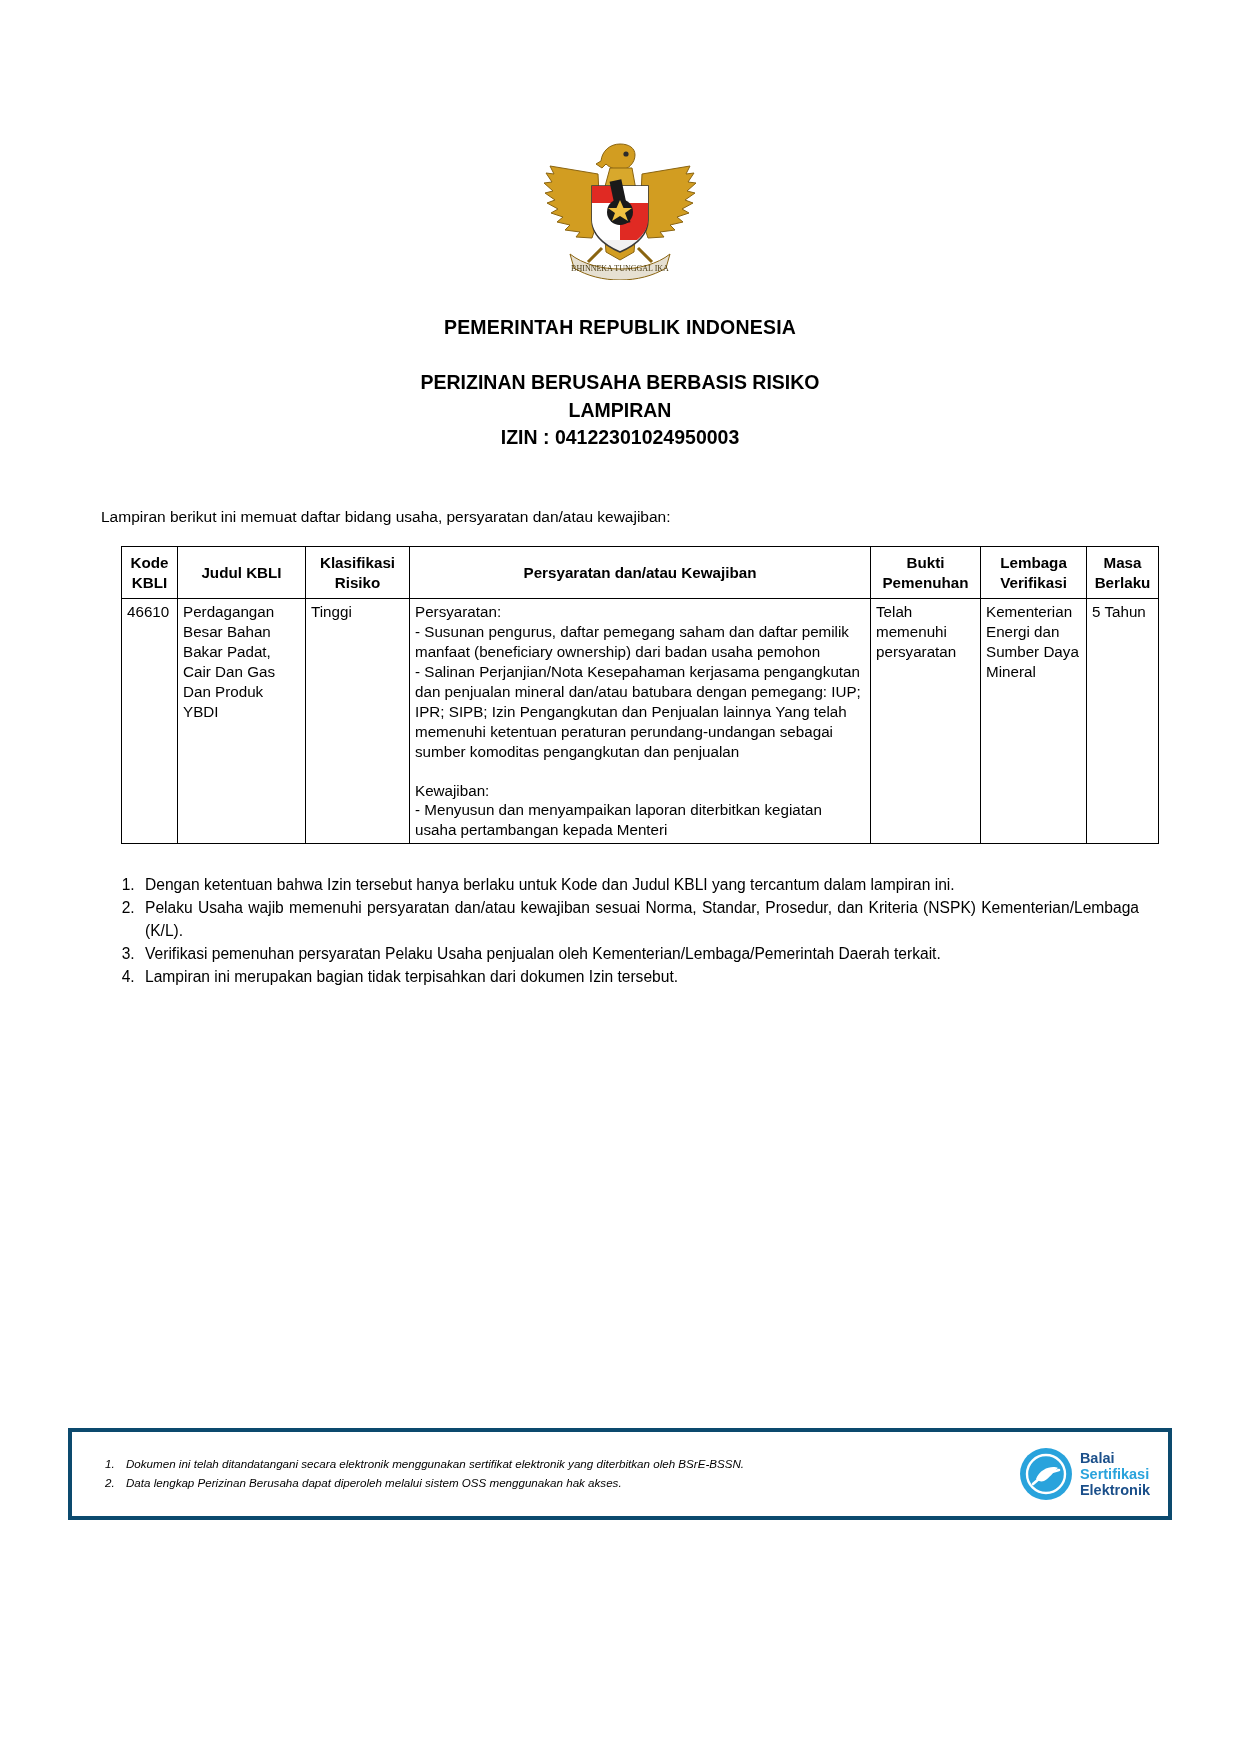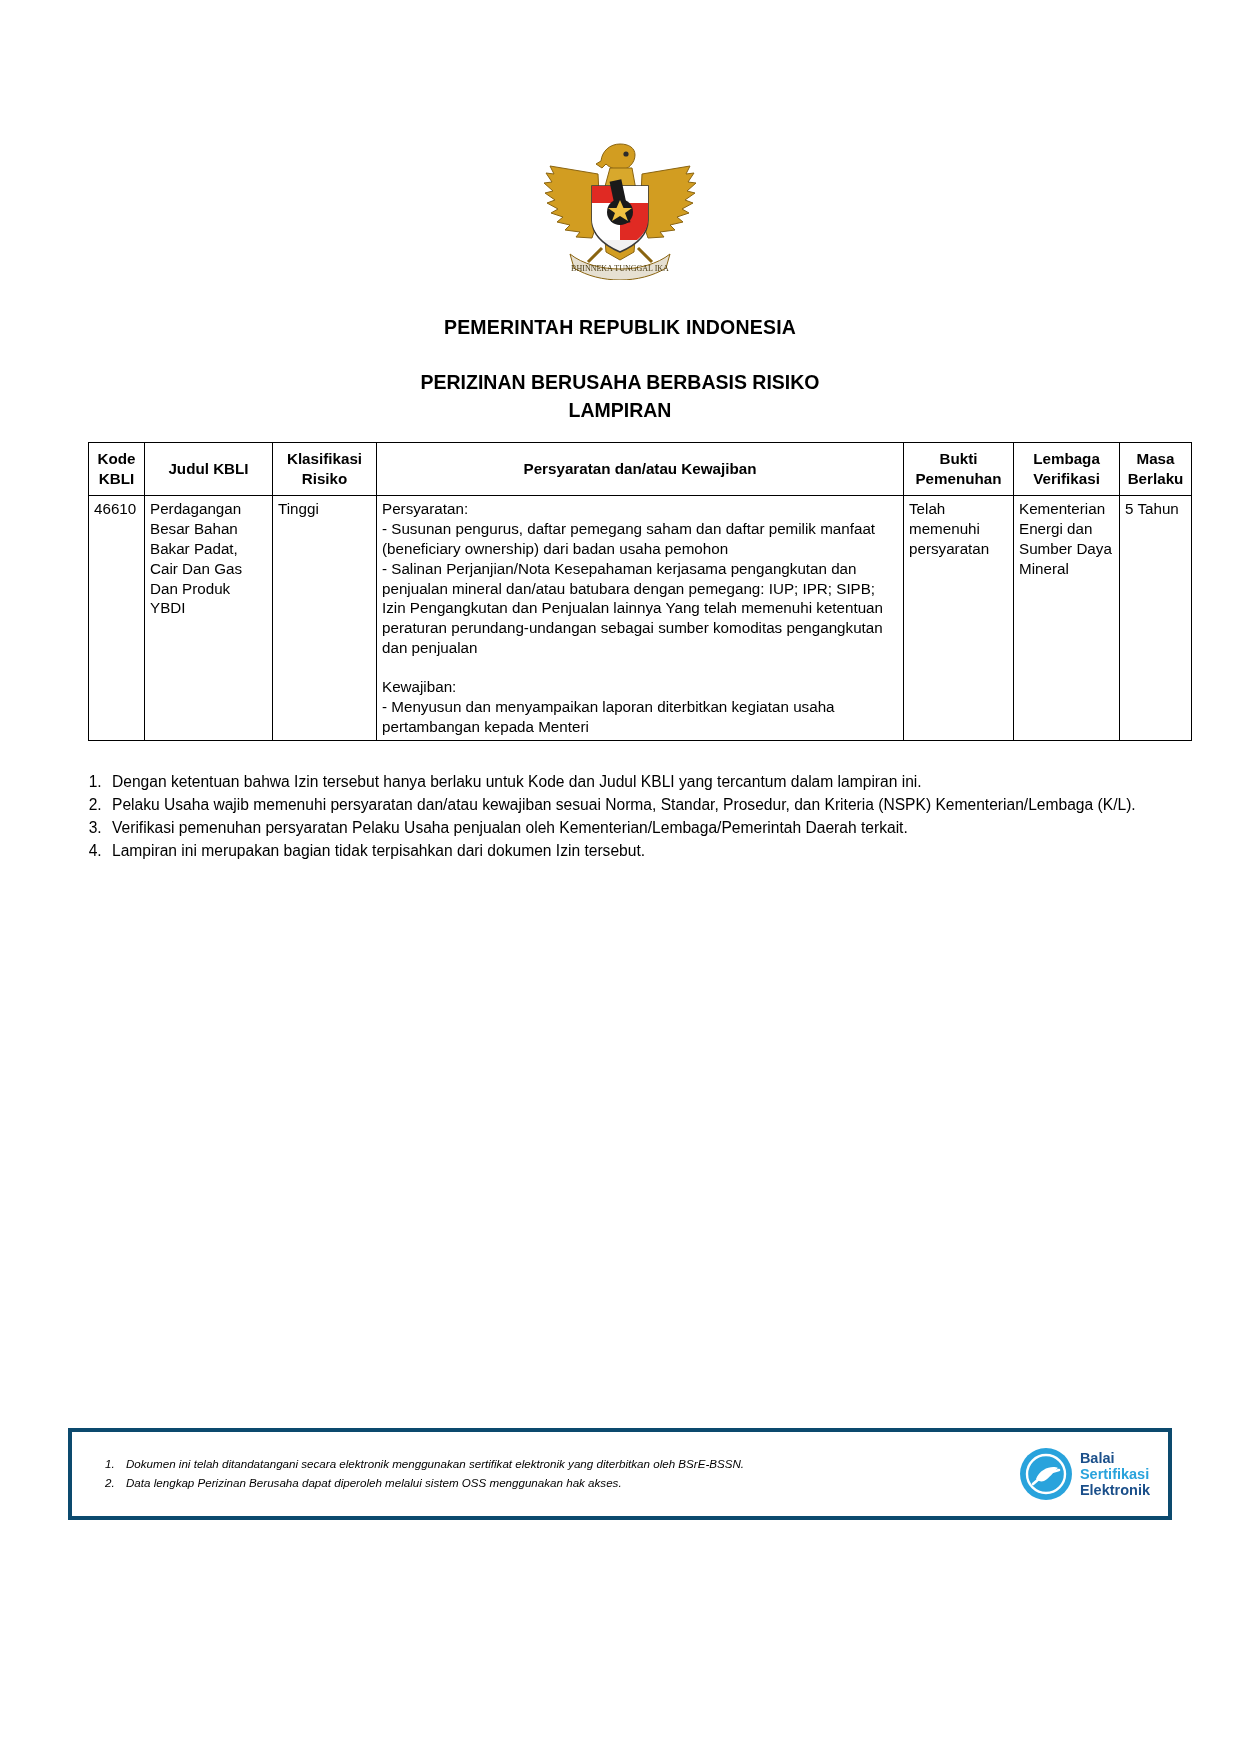--- a/index.html
+++ b/index.html
@@ -13,21 +13,21 @@
     font-family: "Liberation Sans", sans-serif;
     color: #000000;
     position: relative;
     overflow: hidden;
   }
   .page {
     position: relative;
     width: 1240px;
     height: 1578px;
     box-sizing: border-box;
-    padding: 0 68px;
+    padding: 0 101px;
     border-radius: 24px;
   }
 
   
   .crest-wrap {
     display: flex;
     justify-content: center;
     padding-top: 128px;
   }
   .crest {
@@ -191,22 +191,24 @@
         <text x="80" y="143" font-size="8" text-anchor="middle" fill="#4a3a10" font-family="Liberation Serif, serif">BHINNEKA TUNGGAL IKA</text>
       </svg>
     </div>
   </div>
 
   <div class="gov-title">PEMERINTAH REPUBLIK INDONESIA</div>
 
   <div class="doc-title">
     <div>PERIZINAN BERUSAHA BERBASIS RISIKO</div>
     <div>LAMPIRAN</div>
+    <div>IZIN : 04122301024950003</div>
   </div>
 
+  <div class="intro">Lampiran berikut ini memuat daftar bidang usaha, persyaratan dan/atau kewajiban:</div>
 
   <table class="main">
     <colgroup>
       <col class="col-kode">
         <col class="col-judul">
         <col class="col-klas">
         <col class="col-pers">
       <col class="col-bukti">
         <col class="col-lemb">
         <col class="col-masa">

